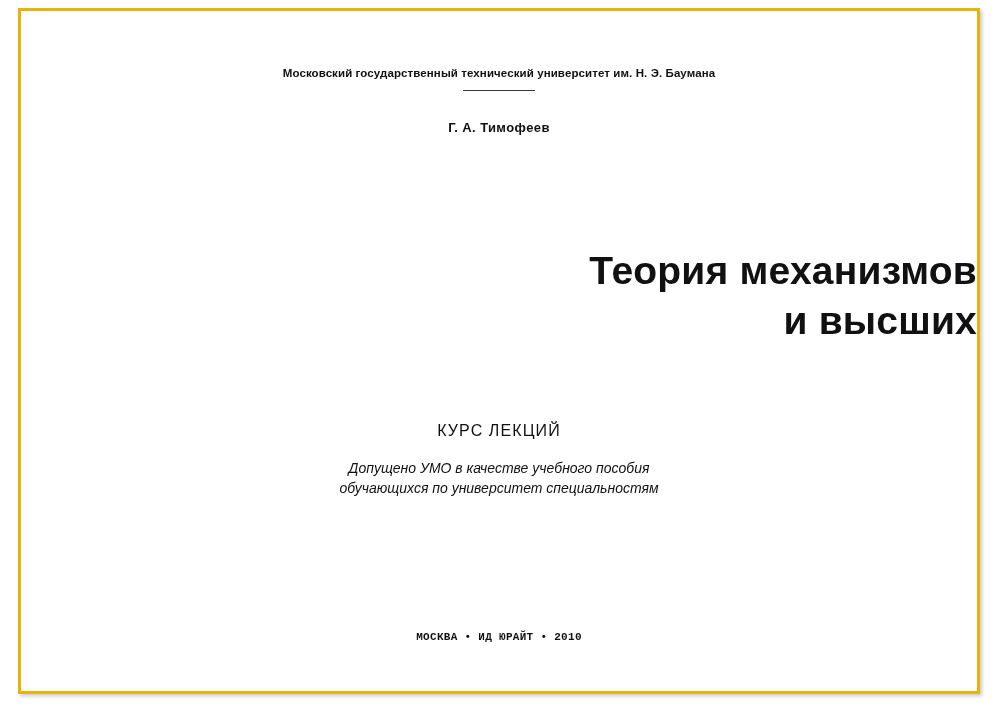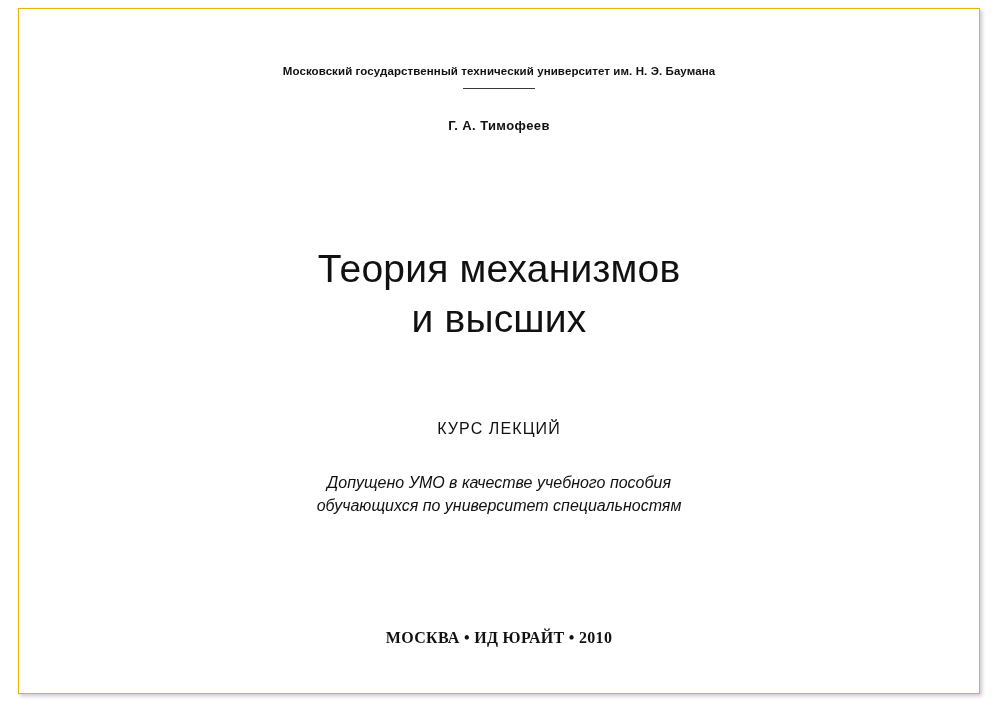--- a/index.html
+++ b/index.html
@@ -20,21 +20,21 @@
   }
 
   
   .page {
     position: absolute;
     left: 18px;
     top: 8px;
     width: 962px;
     height: 686px;
     background: #ffffff;
-    border: 1px solid #eab308;
+    border: 3px solid #eab308;
     box-shadow: 2px 2px 4px rgba(0,0,0,0.22);
     box-sizing: border-box;
   }
 
   .page-inner {
     position: absolute;
     left: 0;
     top: 0;
     right: 0;
     bottom: 0;
@@ -74,56 +74,57 @@
     font-family: "Liberation Sans", sans-serif;
   }
 
   .title {
     position: absolute;
     left: 0;
     right: 0;
     top: 235px;
     font-size: 39px;
     line-height: 1.28;
-    font-weight: normal;
+    font-weight: bold;
     font-family: "Liberation Sans", sans-serif;
     letter-spacing: 0.2px;
+    text-align: right;
   }
 
   .subtitle {
     position: absolute;
     left: 0;
     right: 0;
     top: 395px;
     font-size: 16px;
     font-weight: normal;
     letter-spacing: 1.1px;
     font-family: "Liberation Sans", sans-serif;
     margin-top: 16px;
   }
 
   .approval {
     position: absolute;
     left: 0;
     right: 0;
-    top: 462px;
-    font-size: 16px;
+    top: 447px;
+    font-size: 14px;
     font-style: italic;
     line-height: 1.45;
     font-family: "Liberation Sans", sans-serif;
   }
 
   .imprint {
     position: absolute;
     left: 0;
     right: 0;
     top: 620px;
-    font-size: 16px;
+    font-size: 11px;
     font-weight: bold;
-    font-family: Liberation Serif, serif;
+    font-family: Liberation Mono, monospace;
     letter-spacing: 0.3px;
     text-align: center;
   }
 </style>
 </head>
 <body>
 
 <div class="viewer">
   <div class="page">
     <div class="page-inner">

